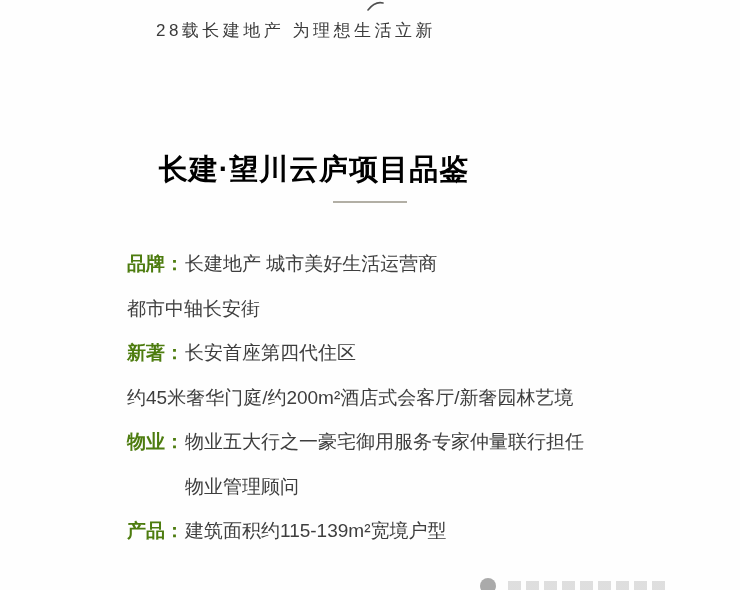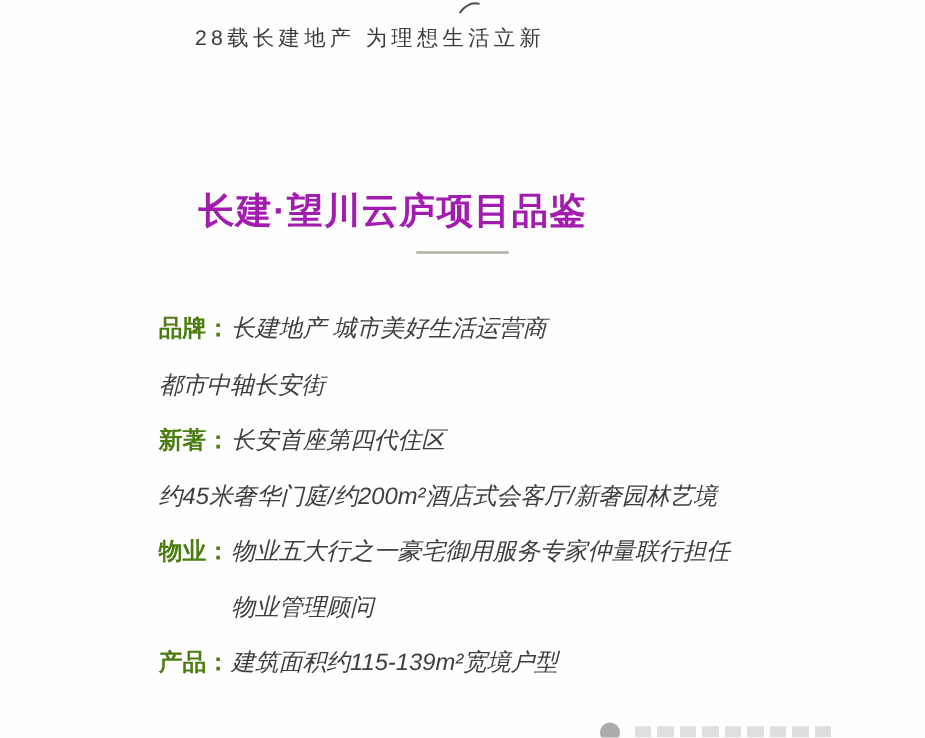--- a/index.html
+++ b/index.html
@@ -36,21 +36,21 @@
   .title {
     position: absolute;
     top: 152px;
     left: 0;
     width: 628px;
     text-align: center;
     font-size: 29px;
     line-height: 34px;
     font-weight: 700;
     letter-spacing: 1px;
-    color: #a21caf;
+    color: #000000;
   }
 
   .title-divider {
     position: absolute;
     top: 201px;
     left: 50%;
     transform: translateX(-50%);
     width: 74px;
     height: 2px;
     background: #b2afa5;
@@ -74,21 +74,20 @@
     white-space: nowrap;
   }
 
   .detail-content { flex: 1; }
 
   .detail-line {
     line-height: 44.5px;
     font-size: 19px;
     color: #3e3e3e;
     white-space: pre;
-    font-style: italic;
   }
 
   .watermark {
     position: absolute;
     right: 75px;
     bottom: 0;
     width: 185px;
     height: 13px;
     opacity: 0.75;
   }

